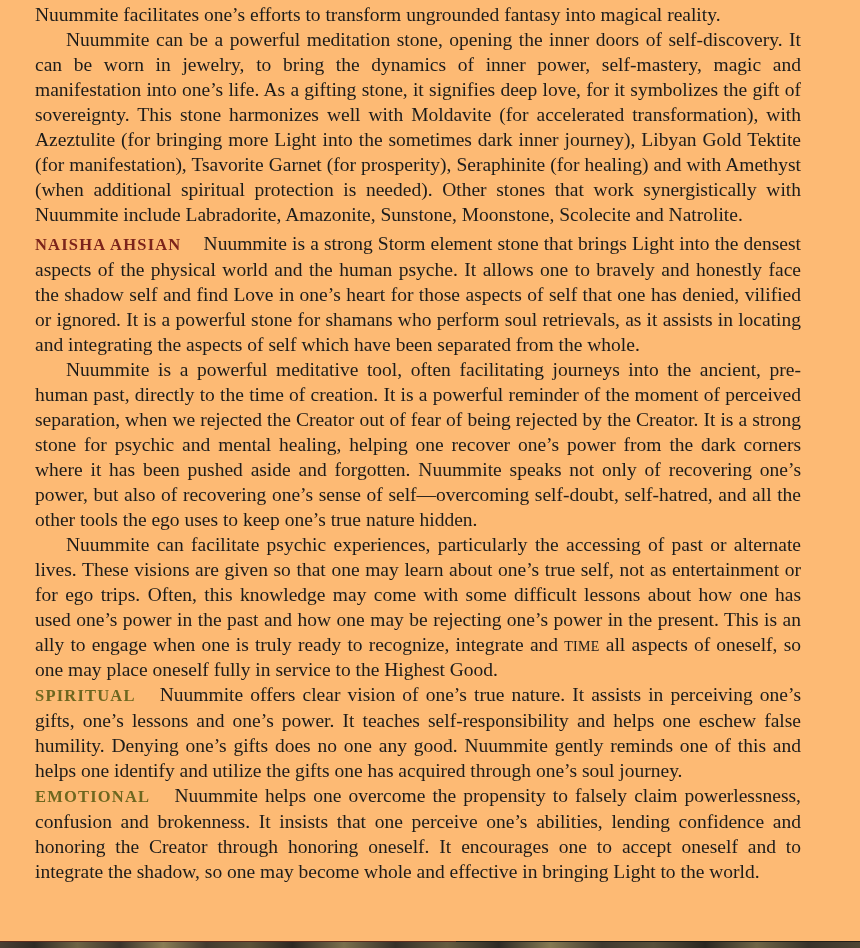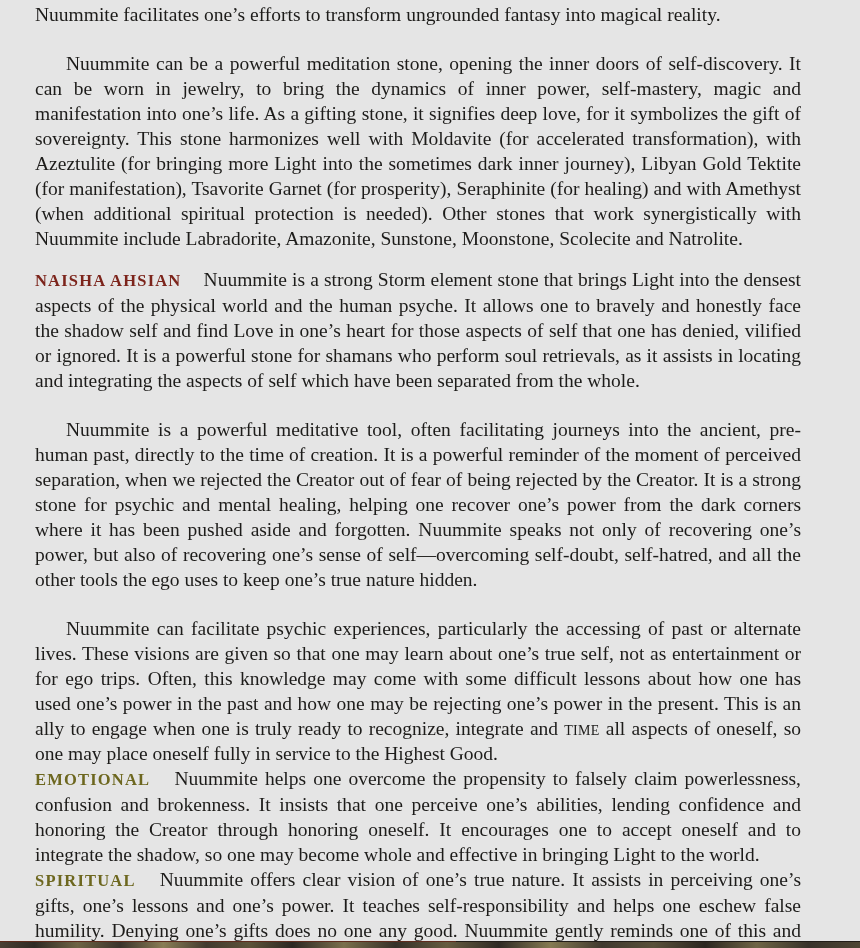--- a/index.html
+++ b/index.html
@@ -4,44 +4,43 @@
 <style>
   html, body {
     margin: 0;
     padding: 0;
     background: #fdfdfc;
   }
   .viewport {
     position: relative;
     width: 860px;
     height: 948px;
-    background: #e5e5e5;
+    background: #fdba74;
     overflow: hidden;
   }
   .page {
     position: absolute;
     inset: 0;
     box-sizing: border-box;
     padding: 2px 59px 0 35px;
     font-family: "Liberation Serif", "DejaVu Serif", serif;
     font-size: 19.5px;
     line-height: 25px;
     color: #1d1c1a;
     text-align: justify;
   }
   p.para {
     margin: 0;
     padding: 0;
   }
   p.indent {
     text-indent: 31px;
-    margin-top: 24px;
   }
   p.gap-above {
-    margin-top: 16px;
+    margin-top: 4px;
   }
   .label {
     font-weight: bold;
     font-size: 16.5px;
     letter-spacing: 1.2px;
     margin-right: 17px;
     white-space: nowrap;
   }
   .label-red   { color: #7c241b; }
   .label-olive { color: #6d671f; }
@@ -89,25 +88,25 @@
 
     <p class="para indent">Nuummite is a powerful meditative tool, often facilitating journeys into the ancient, pre-human past, directly to the time of creation. It is a powerful reminder of the moment of perceived separation, when we rejected the Creator out of fear of being rejected by the Creator. It is a strong stone for psychic and mental healing, helping one recover one’s power from the dark corners where it has been pushed aside and forgotten. Nuummite speaks not only of recovering one’s power, but also of recovering one’s sense of self—overcoming self-doubt, self-hatred, and all the other tools the ego uses to keep one’s true nature hidden.</p>
 
     <p class="para indent">
       <span>Nuummite can facilitate psychic experiences, particularly the accessing of past or alternate lives. These visions are given so that one may learn about one’s true self, not as entertainment or for ego trips. Often, this knowledge may come with some difficult lessons about how one has used one’s power in the past and how one may be rejecting one’s power in the present. This is an ally to engage when one is truly ready to recognize, integrate and</span>
       <span class="smallcaps">time</span>
       <span>all aspects of oneself, so one may place oneself fully in service to the Highest Good.</span>
     </p>
 
     <p class="para">
-      <span class="label label-olive">EMOTIONAL</span>
-      <span>Nuummite helps one overcome the propensity to falsely claim powerlessness, confusion and brokenness. It insists that one perceive one’s abilities, lending confidence and honoring the Creator through honoring oneself. It encourages one to accept oneself and to integrate the shadow, so one may become whole and effective in bringing Light to the world.</span>
+      <span class="label label-olive">SPIRITUAL</span>
+      <span>Nuummite offers clear vision of one’s true nature. It assists in perceiving one’s gifts, one’s lessons and one’s power. It teaches self-responsibility and helps one eschew false humility. Denying one’s gifts does no one any good. Nuummite gently reminds one of this and helps one identify and utilize the gifts one has acquired through one’s soul journey.</span>
     </p>
 
     <p class="para">
-      <span class="label label-olive">SPIRITUAL</span>
-      <span>Nuummite offers clear vision of one’s true nature. It assists in perceiving one’s gifts, one’s lessons and one’s power. It teaches self-responsibility and helps one eschew false humility. Denying one’s gifts does no one any good. Nuummite gently reminds one of this and helps one identify and utilize the gifts one has acquired through one’s soul journey.</span>
+      <span class="label label-olive">EMOTIONAL</span>
+      <span>Nuummite helps one overcome the propensity to falsely claim powerlessness, confusion and brokenness. It insists that one perceive one’s abilities, lending confidence and honoring the Creator through honoring oneself. It encourages one to accept oneself and to integrate the shadow, so one may become whole and effective in bringing Light to the world.</span>
     </p>
 
   </div>
 
   <div class="photo-strip"></div>
 </div>
 
 </body></html>

